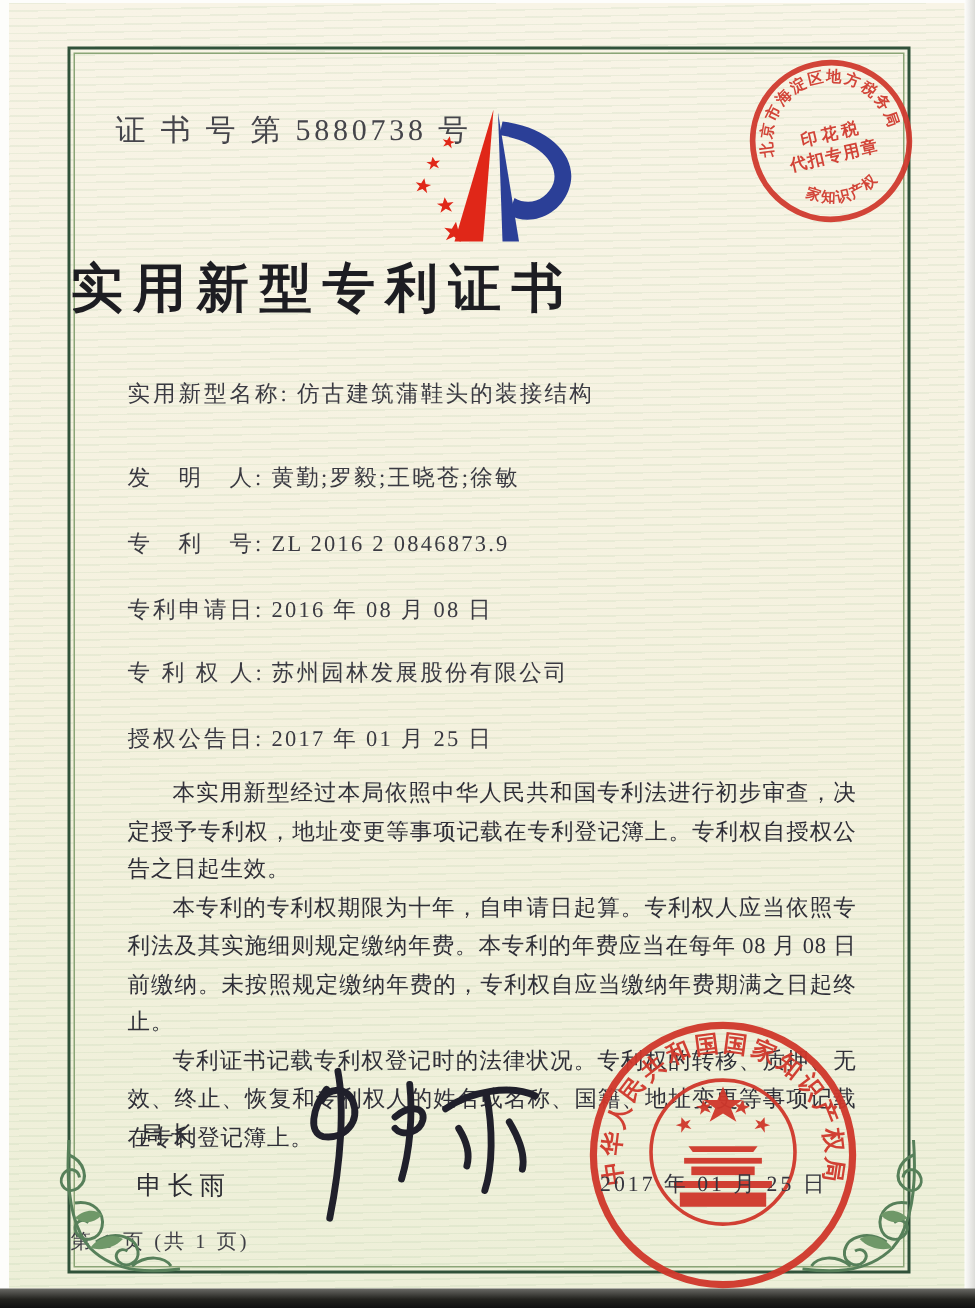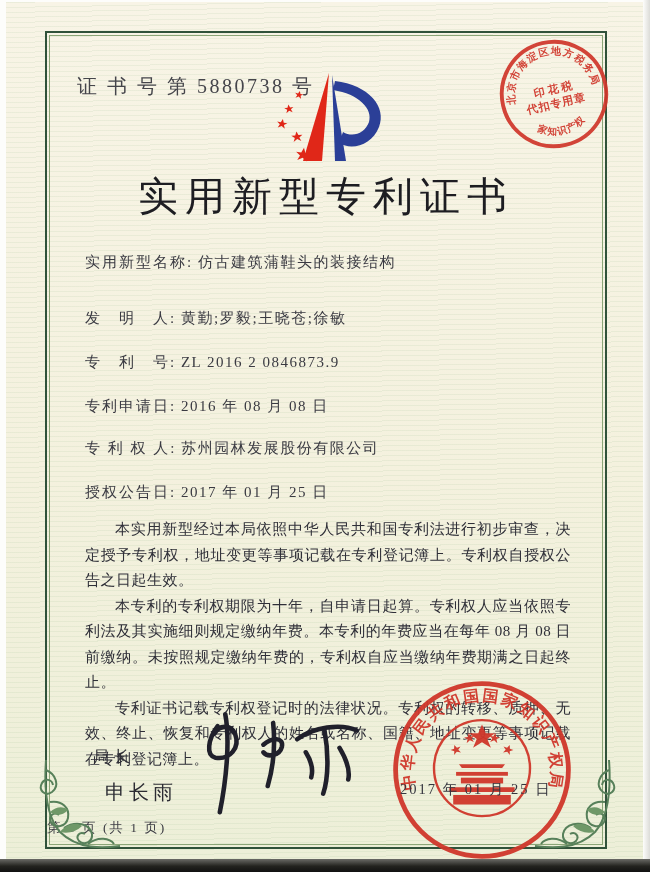--- a/index.html
+++ b/index.html
@@ -36,38 +36,38 @@
   .corner-flourish{position:absolute;width:92px;height:100px;z-index:3;}
   .corner-flourish.left{left:24px;top:752px;}
   .corner-flourish.right{left:527px;top:752px;transform:scaleX(-1);}
   
   .cert-number{
     position:absolute;left:30px;top:40px;
     font-size:20px;letter-spacing:2.5px;color:#45454b;white-space:nowrap;
   }
   .logo{position:absolute;left:50%;top:36px;transform:translateX(-50%);width:150px;height:100px;}
   .title{
-    position:absolute;left:0;top:136px;width:100%;text-align:center;
-    font-size:40px;font-weight:normal;letter-spacing:7px;color:#1d1d22;white-space:nowrap;
+    position:absolute;left:0;top:136px;width:100%;
+    font-size:35px;font-weight:bold;letter-spacing:7px;color:#1d1d22;white-space:nowrap;
   }
   
   .field{
     position:absolute;left:38px;white-space:nowrap;
     font-size:15px;color:#3a3a42;letter-spacing:1.5px;
   }
   .field .flabel{letter-spacing:2px;text-align:center;}
   
   .body-text{
     position:absolute;left:38px;top:484px;width:486px;
     font-size:15px;line-height:25.5px;color:#2f2f38;text-align:justify;
   }
   .body-text p{margin:0;text-indent:2em;letter-spacing:.5px;}
   
   .sig-label{position:absolute;left:46px;top:714px;font-size:16px;letter-spacing:5px;color:#2c2c33;}
-  .sig-name{position:absolute;left:58px;top:746px;font-size:20px;letter-spacing:4px;color:#2c2c33;}
+  .sig-name{position:absolute;left:44px;top:746px;font-size:17px;letter-spacing:4px;color:#2c2c33;}
   .sig-script{position:absolute;left:138px;top:672px;width:185px;height:112px;z-index:4;}
   
   .footer-page{
     position:absolute;left:0;bottom:10px;width:100%;text-align:left;
     font-size:13.5px;letter-spacing:2px;color:#3d3d44;
   }
   
   .seal{position:absolute;z-index:5;}
   .seal-tax{left:490px;top:34px;width:116px;height:116px;transform:rotate(-13deg);opacity:.93;}
   .seal-office{left:380px;top:672px;width:192px;height:192px;opacity:.95;}

